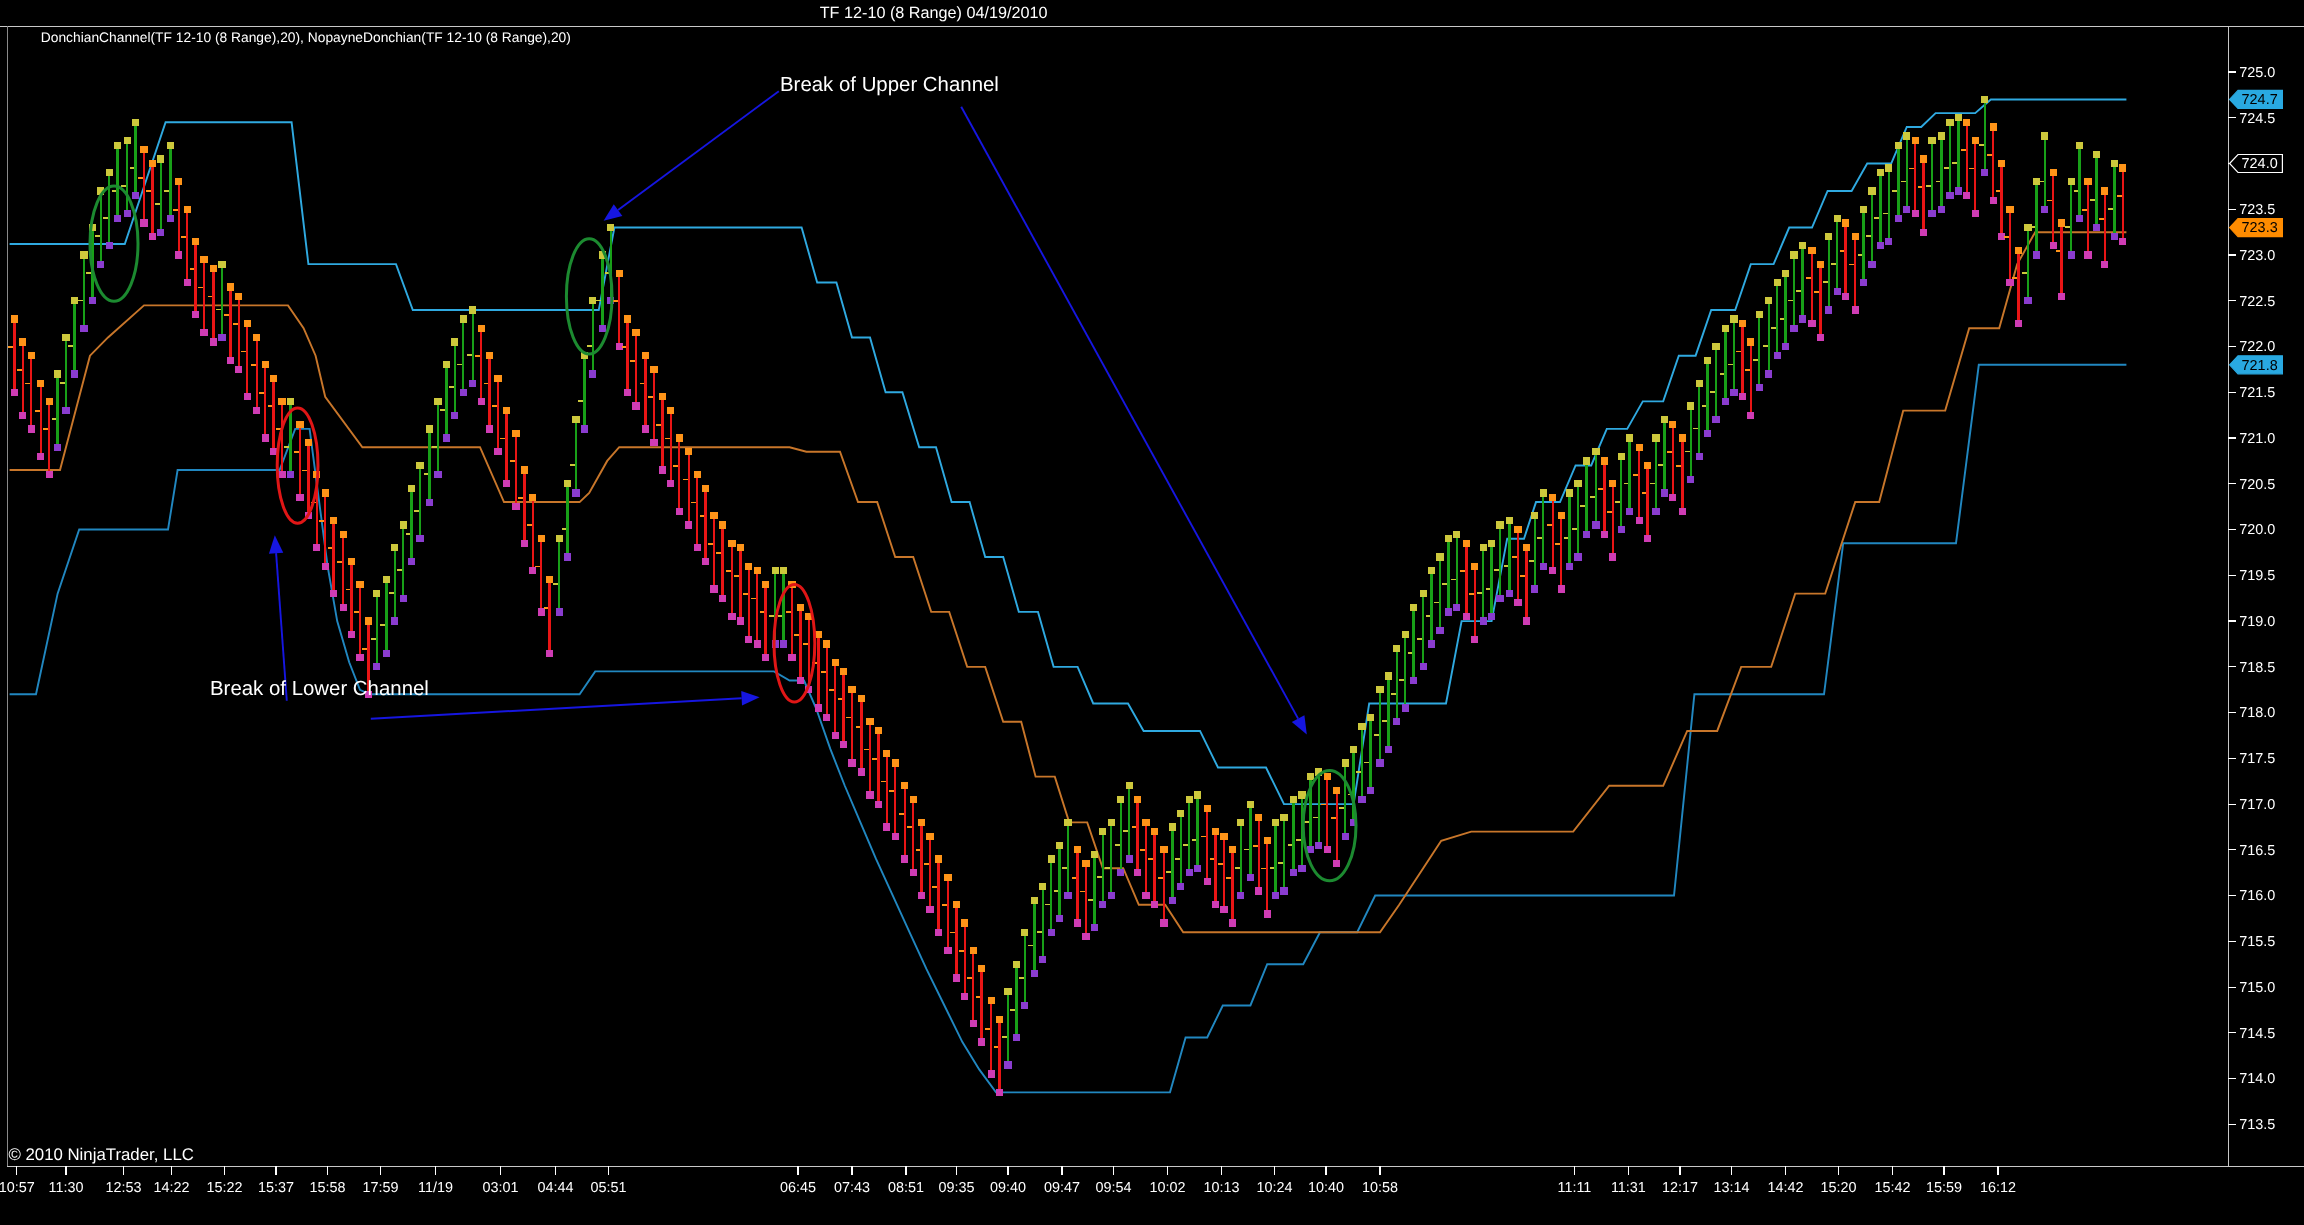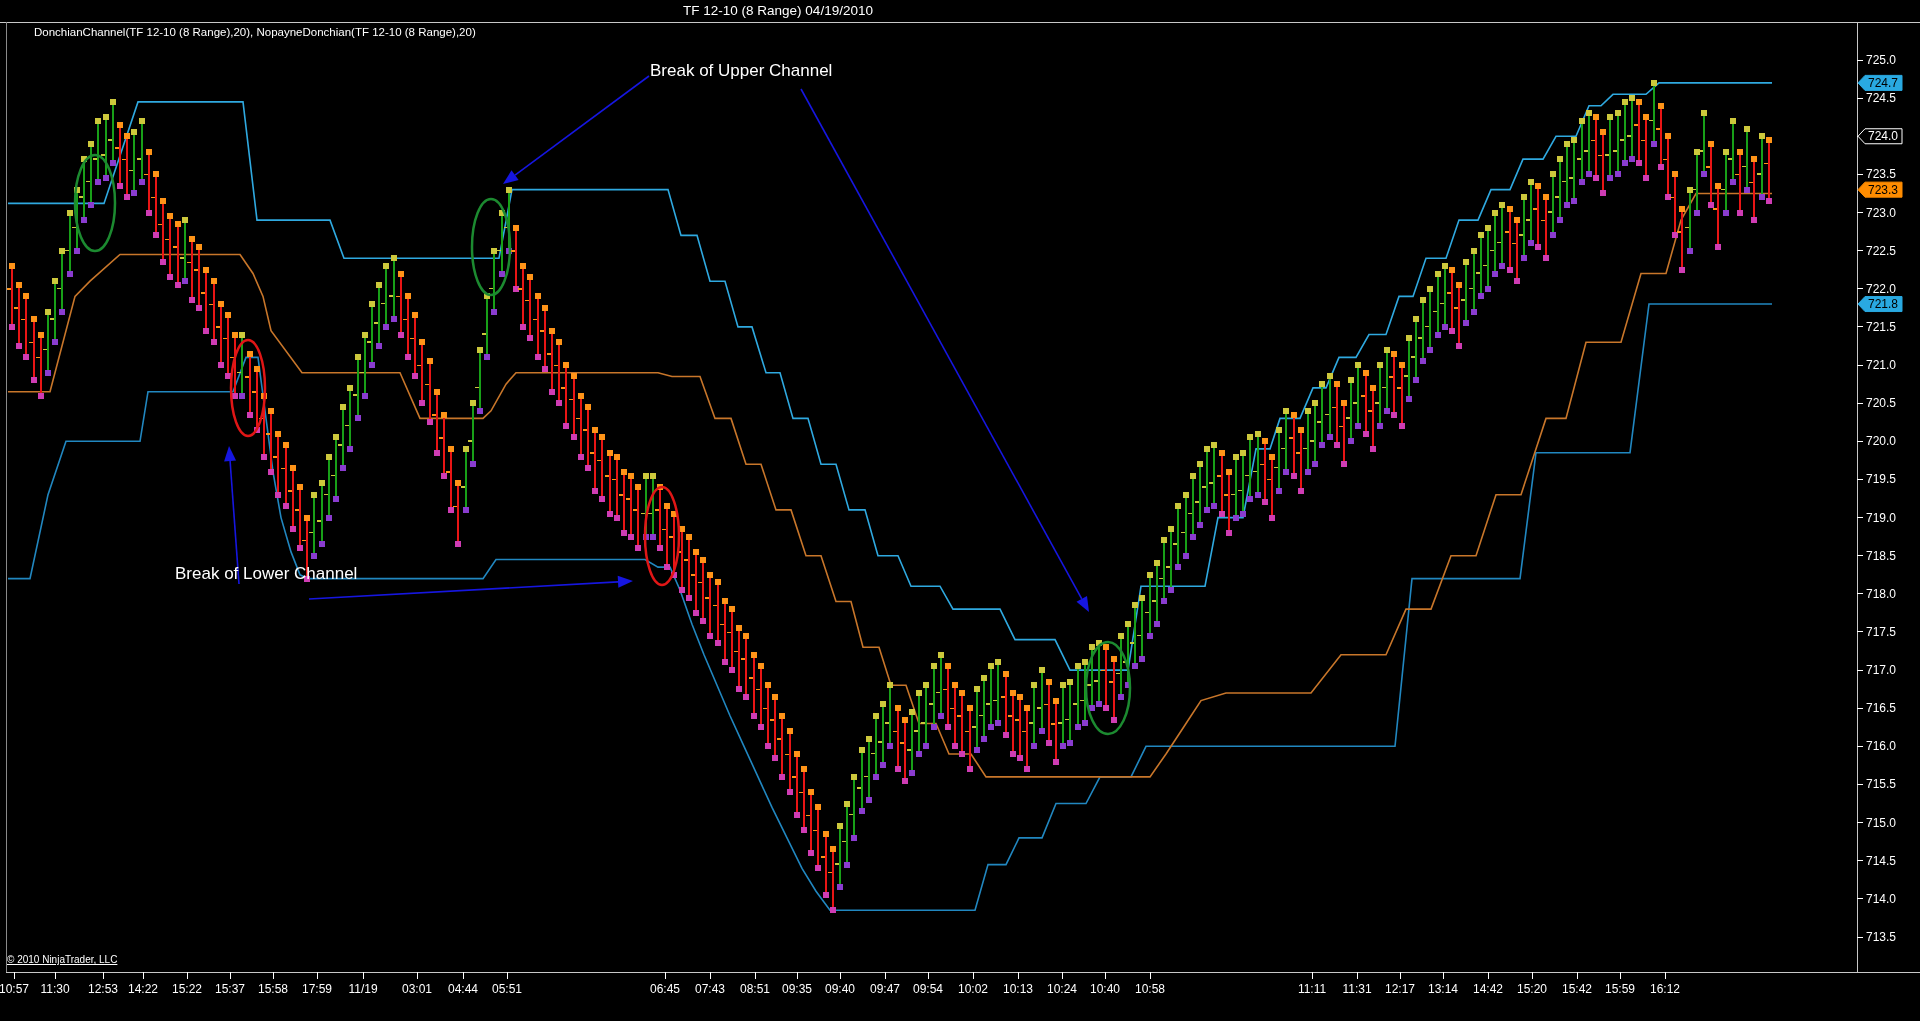--- a/index.html
+++ b/index.html
@@ -1,21 +1,21 @@
 <!DOCTYPE html>
 <html><head>
 <meta charset="utf-8">
 <style>
   html,body{margin:0;padding:0;background:#000;}
   .stage{position:relative;width:1920px;height:1021px;background:#000;overflow:hidden;
          font-family:"Liberation Sans",sans-serif;color:#fff;}
   .title-bar{position:absolute;left:778px;top:3px;transform:translateX(-50%);
              font-size:13.5px;white-space:nowrap;color:#fff;}
   .indicator-label{position:absolute;left:7px;top:26px;font-size:11.5px;color:#fff;white-space:nowrap;margin-left:27px;}
-  .copyright{position:absolute;left:7px;top:954px;font-size:10px;color:#fff;white-space:nowrap;text-decoration:underline;}
+  .copyright{position:absolute;left:7px;top:954px;font-size:14px;color:#fff;white-space:nowrap;}
   .anno{position:absolute;font-size:17px;color:#fff;white-space:nowrap;}
   .anno-upper{left:650px;top:61px;}
   .anno-lower{left:175px;top:564px;}
   #chart-svg{position:absolute;left:0;top:0;}
 </style>
 </head>
 <body>
 
 <div class="stage">
   <div class="title-bar">TF 12-10 (8 Range)  04/19/2010</div>

